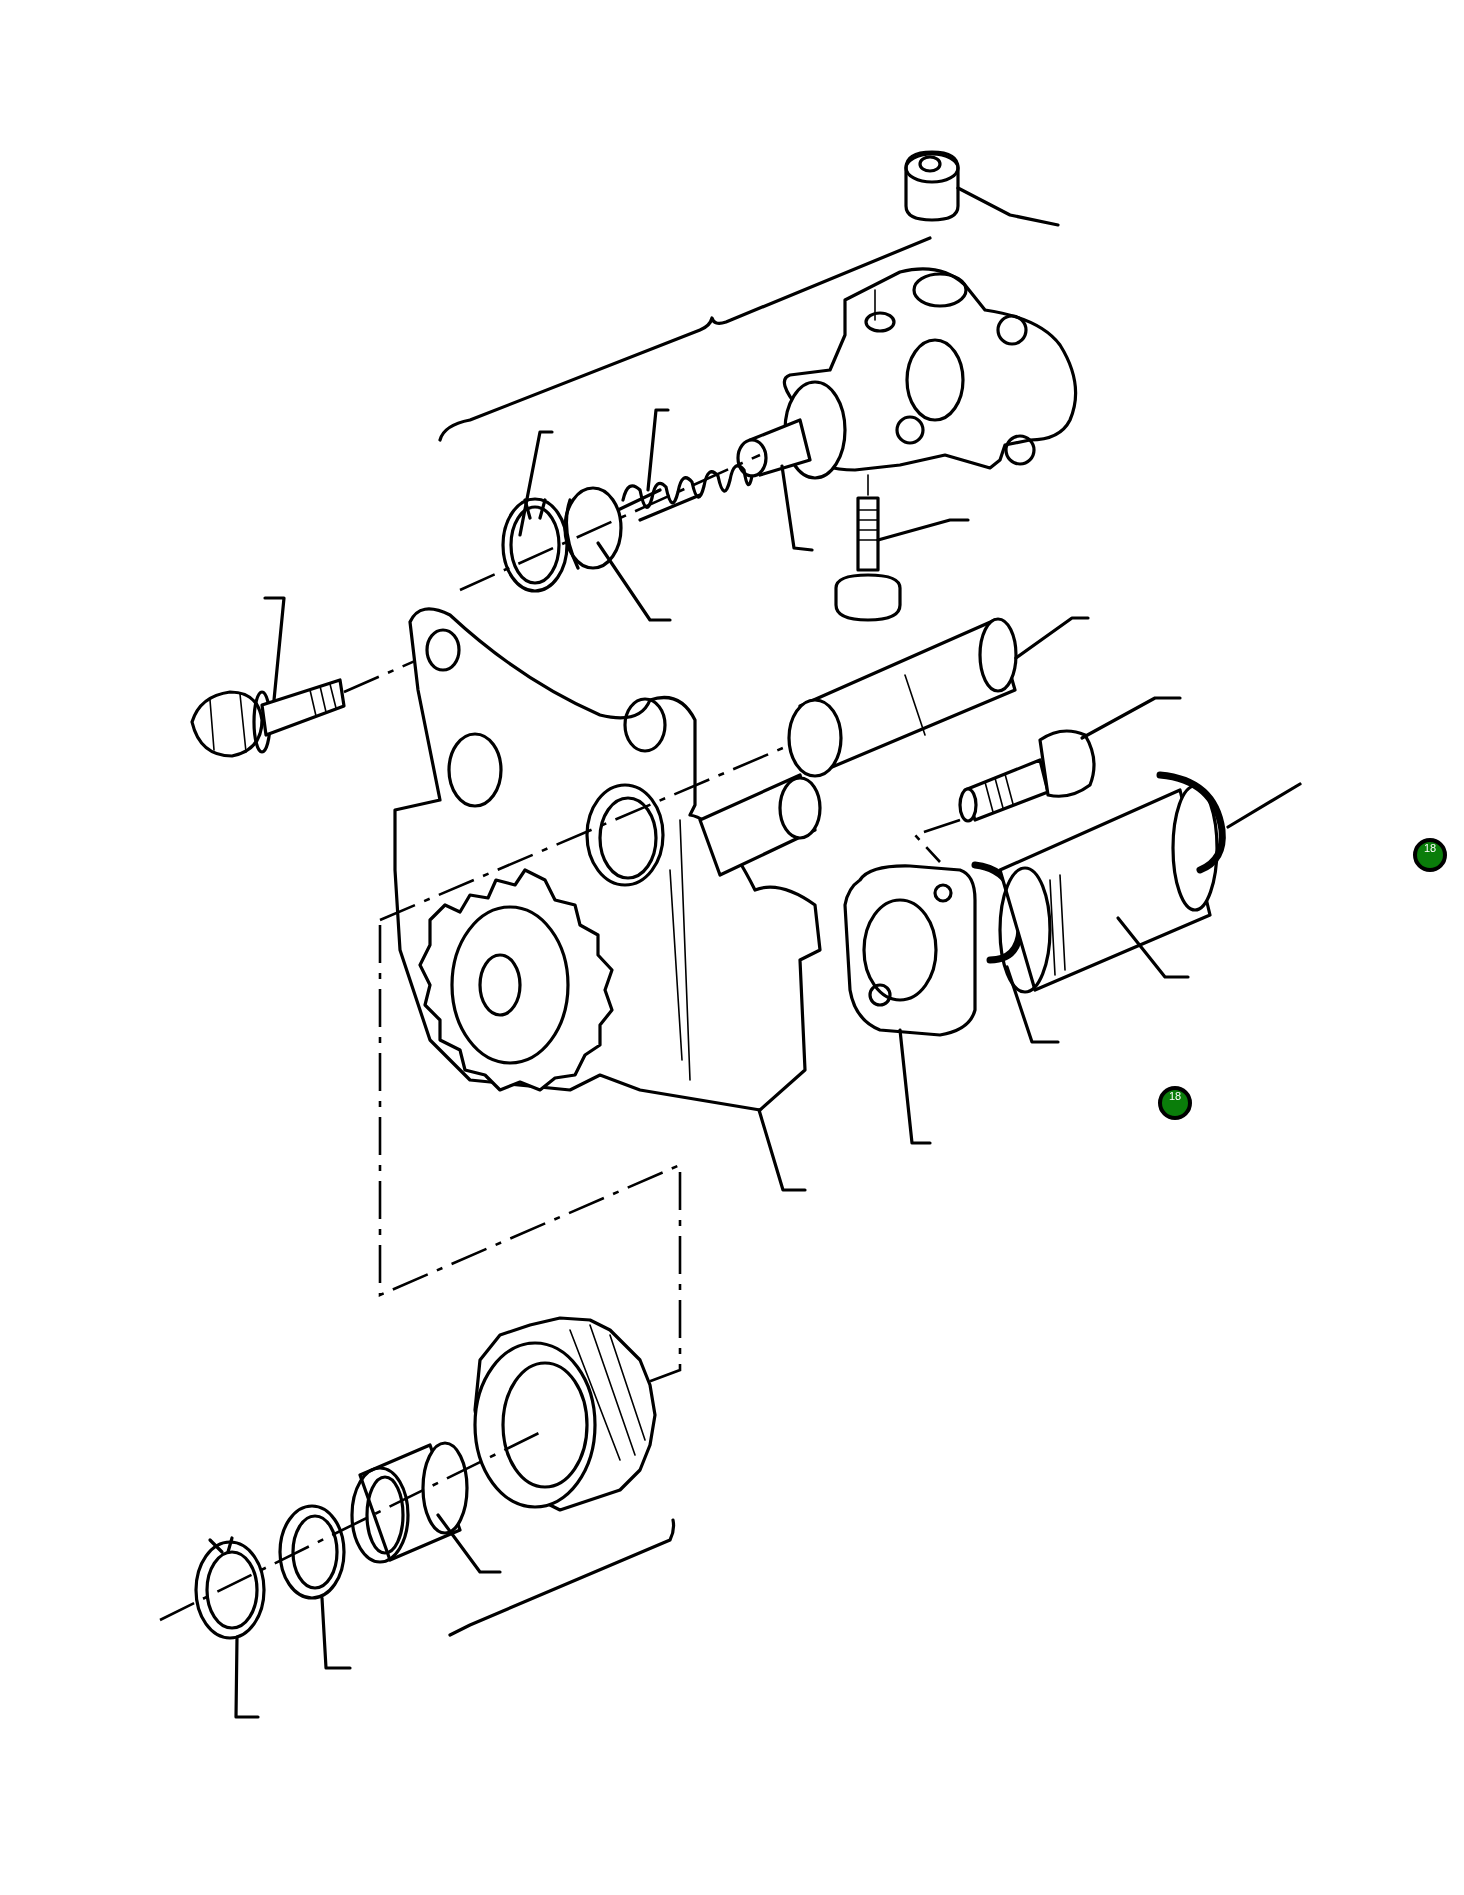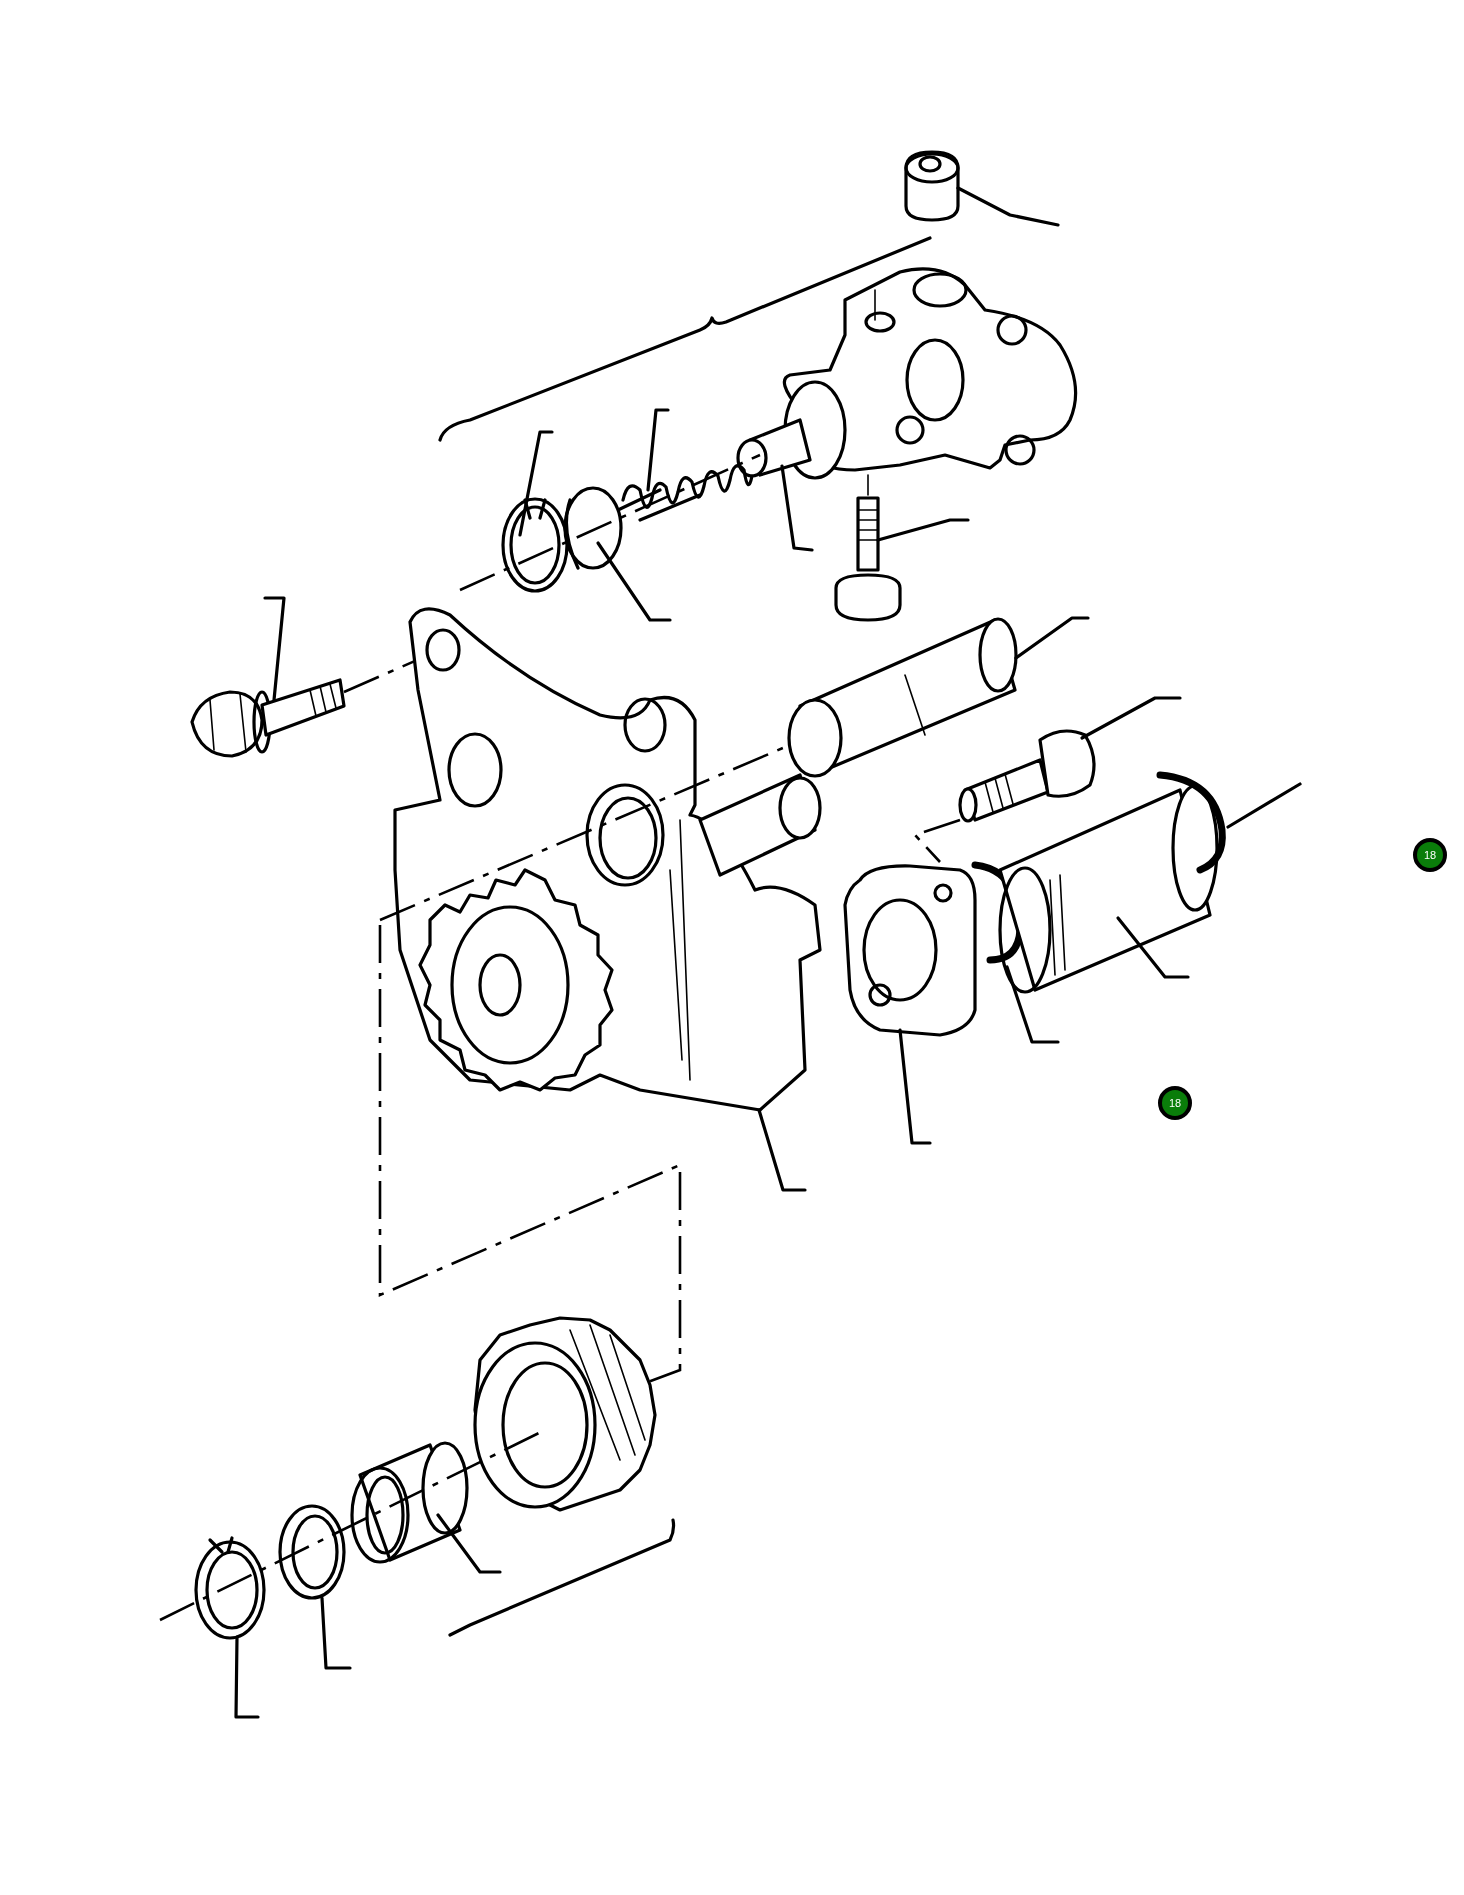--- a/index.html
+++ b/index.html
@@ -3,21 +3,21 @@
   <meta charset="utf-8">
   <style>
     html, body { margin: 0; padding: 0; background: #ffffff; }
     body { width: 1464px; height: 1895px; position: relative; overflow: hidden; font-family: "Liberation Sans", sans-serif; }
     #diagram { position: absolute; left: 0; top: 0; width: 1464px; height: 1895px; }
     .ln { fill: none; stroke: #000; stroke-width: 3.2; stroke-linecap: round; stroke-linejoin: round; }
     .thin { fill: none; stroke: #000; stroke-width: 1.6; stroke-linecap: round; }
     .dash { fill: none; stroke: #000; stroke-width: 2.6; stroke-dasharray: 38 10 6 10; }
     .heavy { fill: none; stroke: #000; stroke-width: 7; stroke-linecap: round; }
     .fillw { fill: #fff; stroke: #000; stroke-width: 3.2; stroke-linejoin: round; }
-    .hotspot { position: absolute; width: 34px; height: 34px; border-radius: 50%; background: #0a7d0a; border: 4px solid #000; box-sizing: border-box; display: flex; align-items: center; justify-content: center; color: #ffffff; font-size: 11px; cursor: pointer; }
+    .hotspot { position: absolute; width: 34px; height: 34px; border-radius: 50%; background: #0a7d0a; border: 4px solid #000; box-sizing: border-box; display: flex; justify-content: center; color: #ffffff; font-size: 11px; cursor: pointer; }
   </style>
 </head>
 <body>
 
 <svg id="diagram" viewBox="0 0 1464 1895" xmlns="http://www.w3.org/2000/svg">
 
   <g>
     <path class="fillw" d="M906,168 Q906,152 932,152 Q958,152 958,168 L958,206 Q958,220 932,220 Q906,220 906,206 Z"></path>
     <ellipse class="ln" cx="932" cy="168" rx="26" ry="14"></ellipse>
     <ellipse class="ln" cx="930" cy="164" rx="10" ry="7"></ellipse>

